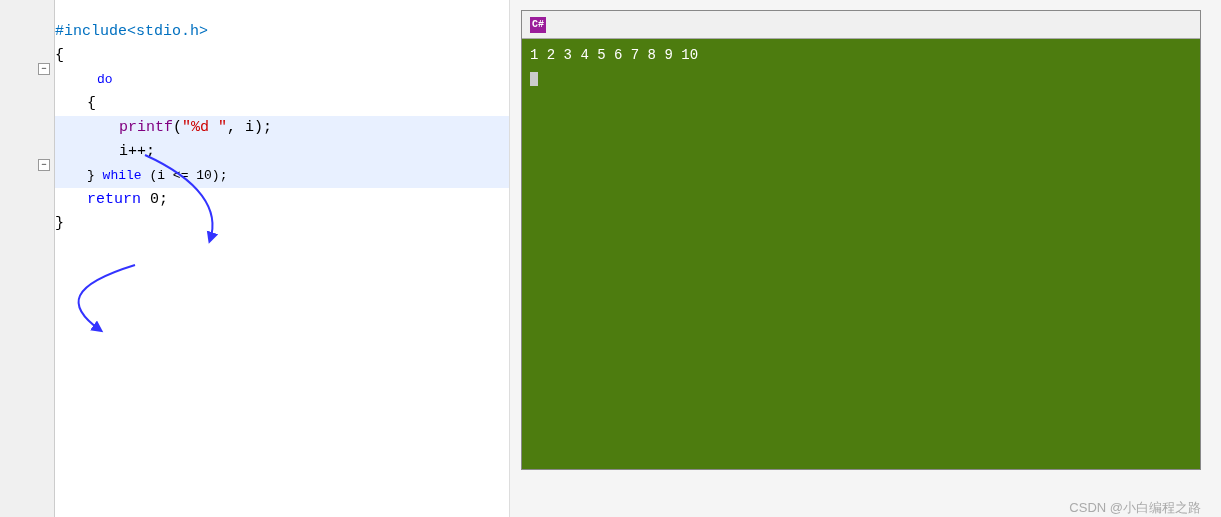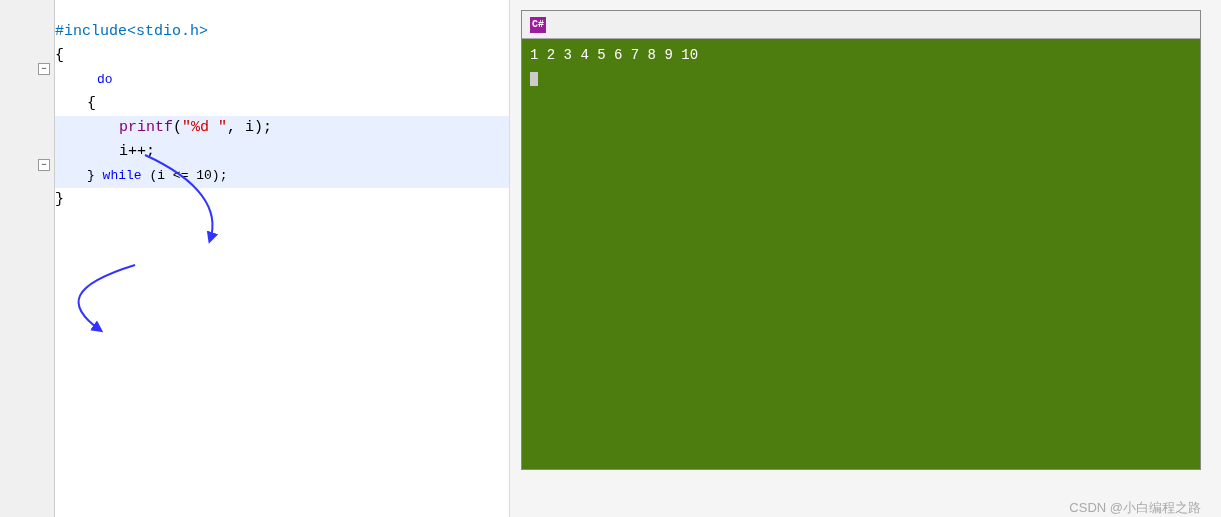--- a/index.html
+++ b/index.html
@@ -217,20 +217,25 @@
     <div class="line-row highlight-row">
       <span style="color:#000; font-size:15px; margin-left:64px;">i++;</span>
     </div>
 
     <div class="line-row highlight-row">
       <span style="color:#000; font-size:13px; margin-left:32px;">
         } <span style="color:#0000ff;">while</span> (i &lt;= 10);
       </span>
     </div>
 
+    <div class="line-row">
+      <span style="color:#000; font-size:15px; margin-left:32px;">
+        <span style="color:#0000ff;">return</span> 0;
+      </span>
+    </div>
 
     <div class="line-row">
       <span style="color:#000; font-size:15px;">}</span>
     </div>
   </div>
 
   <svg class="annotations-overlay" viewBox="0 0 510 517">
 
     <defs>
       <marker id="arrowhead1" markerWidth="8" markerHeight="8" refX="4" refY="3" orient="auto">

